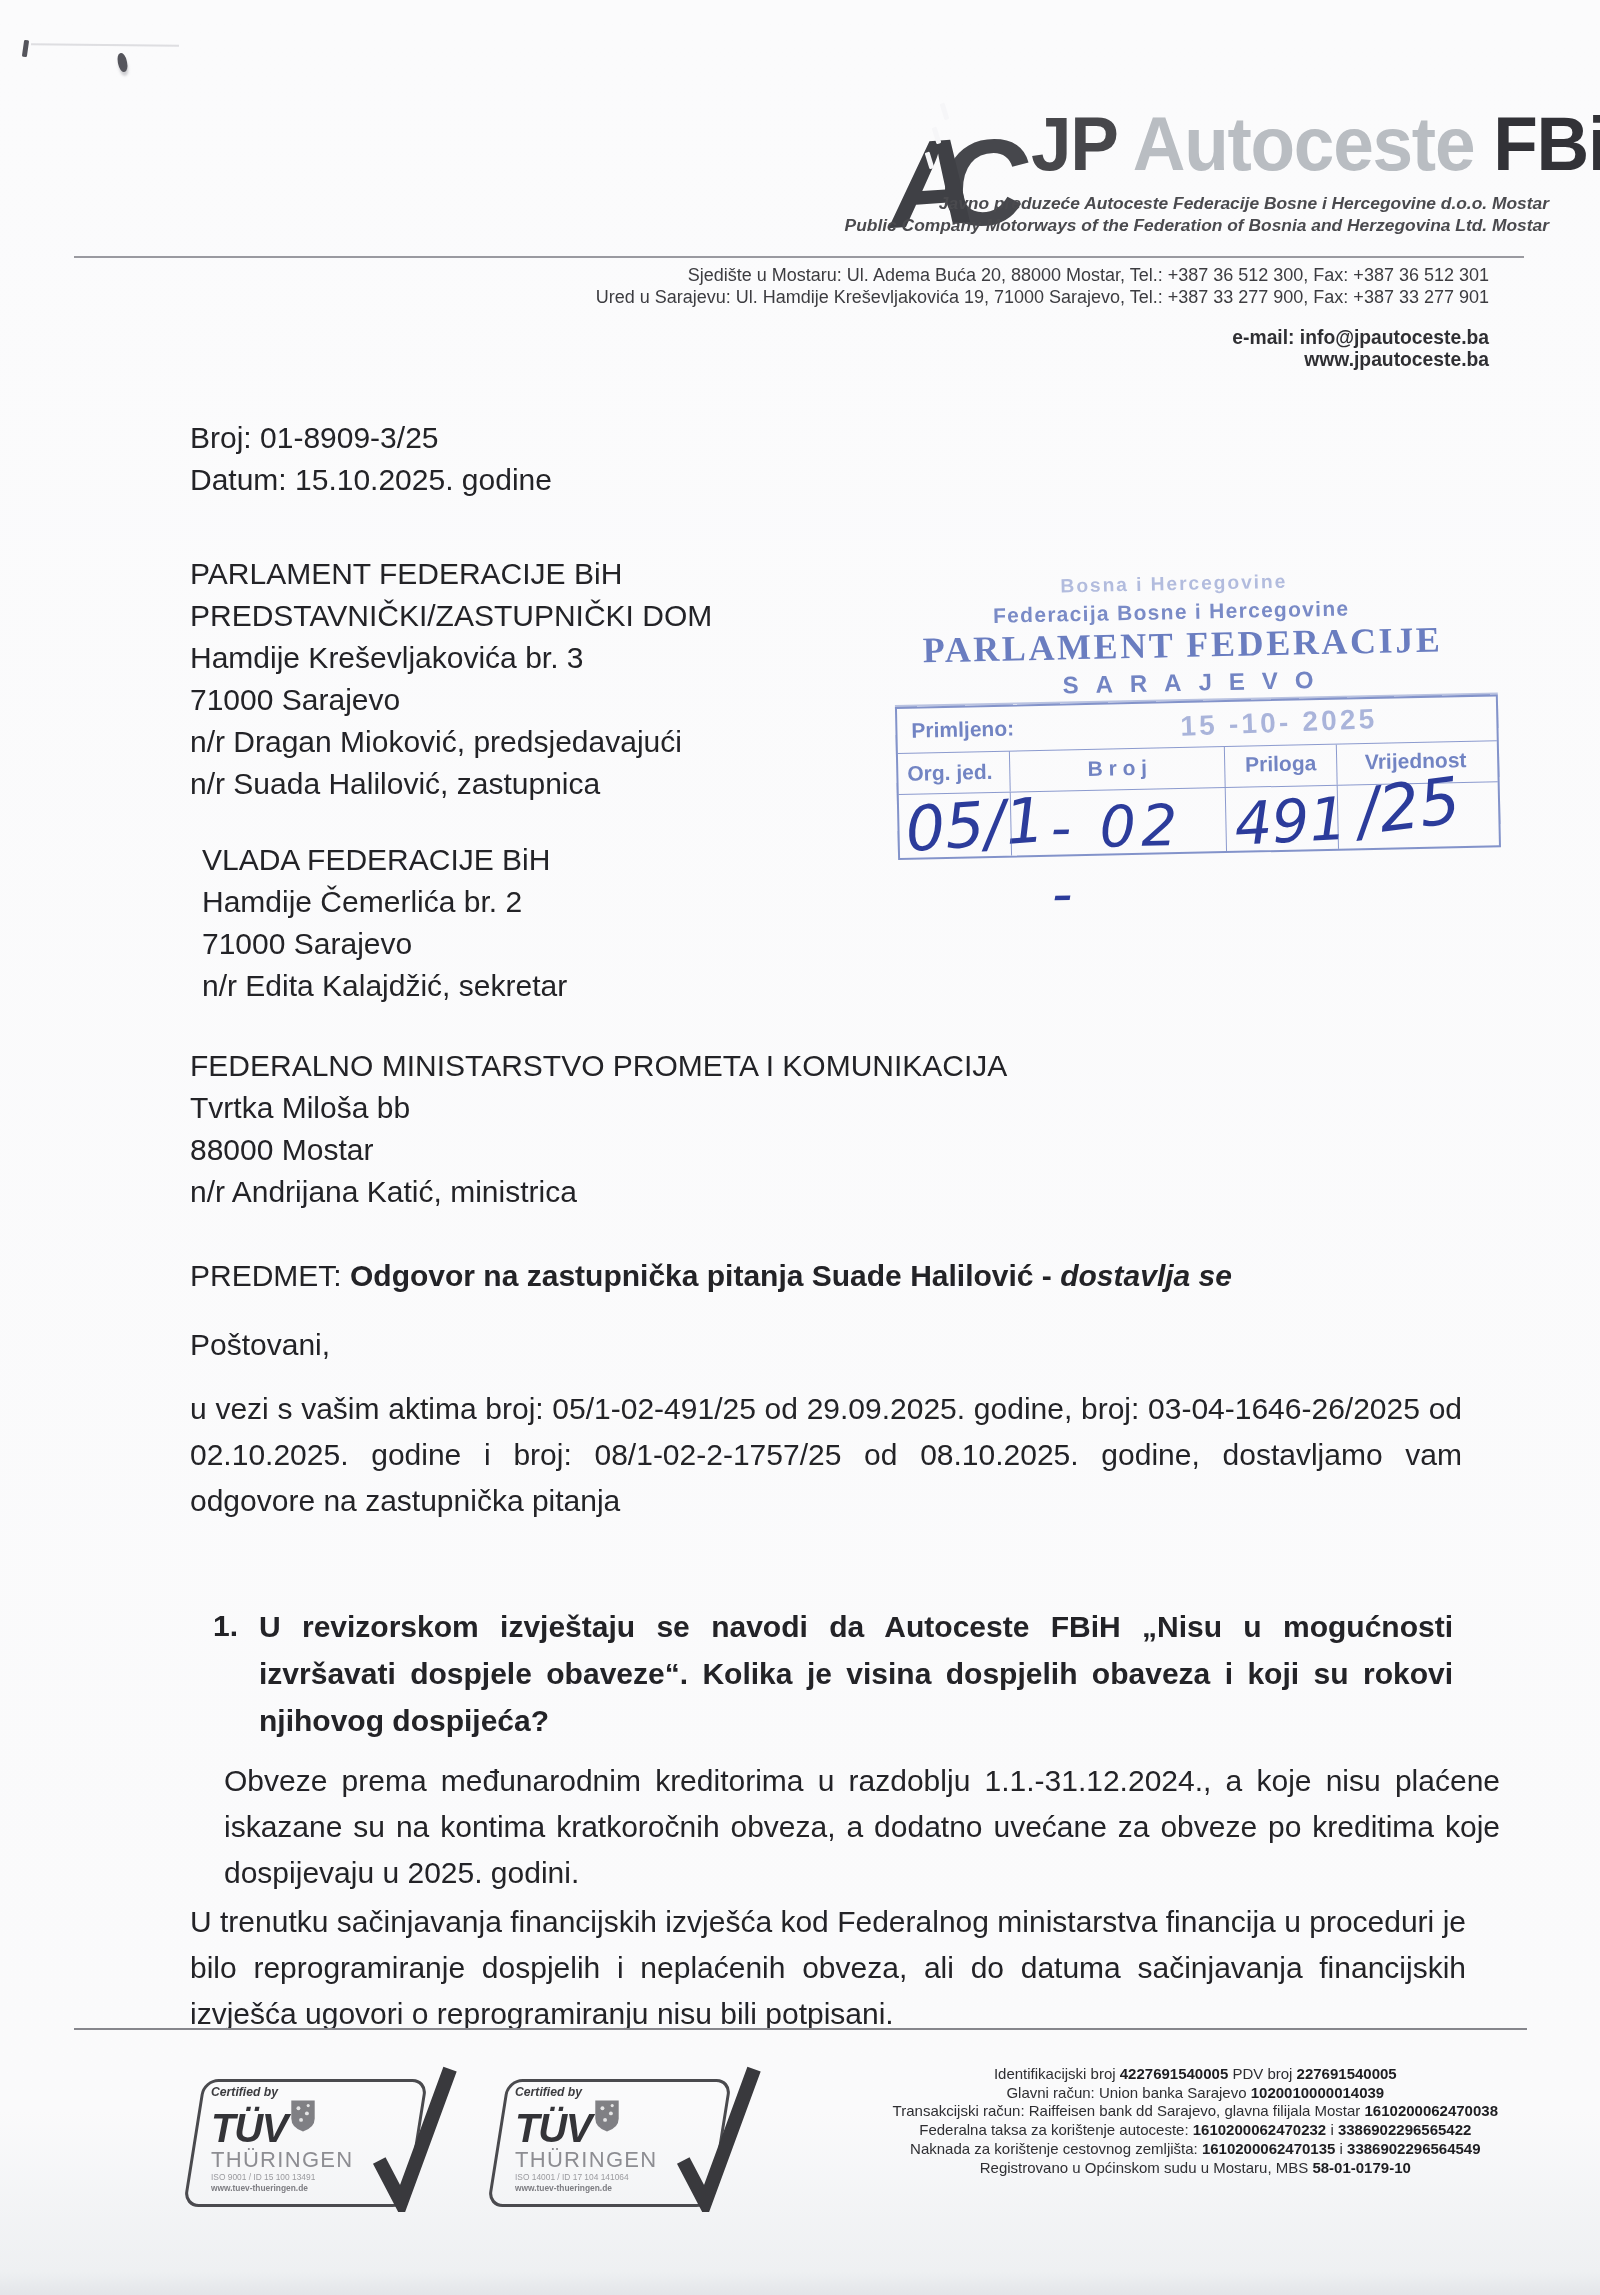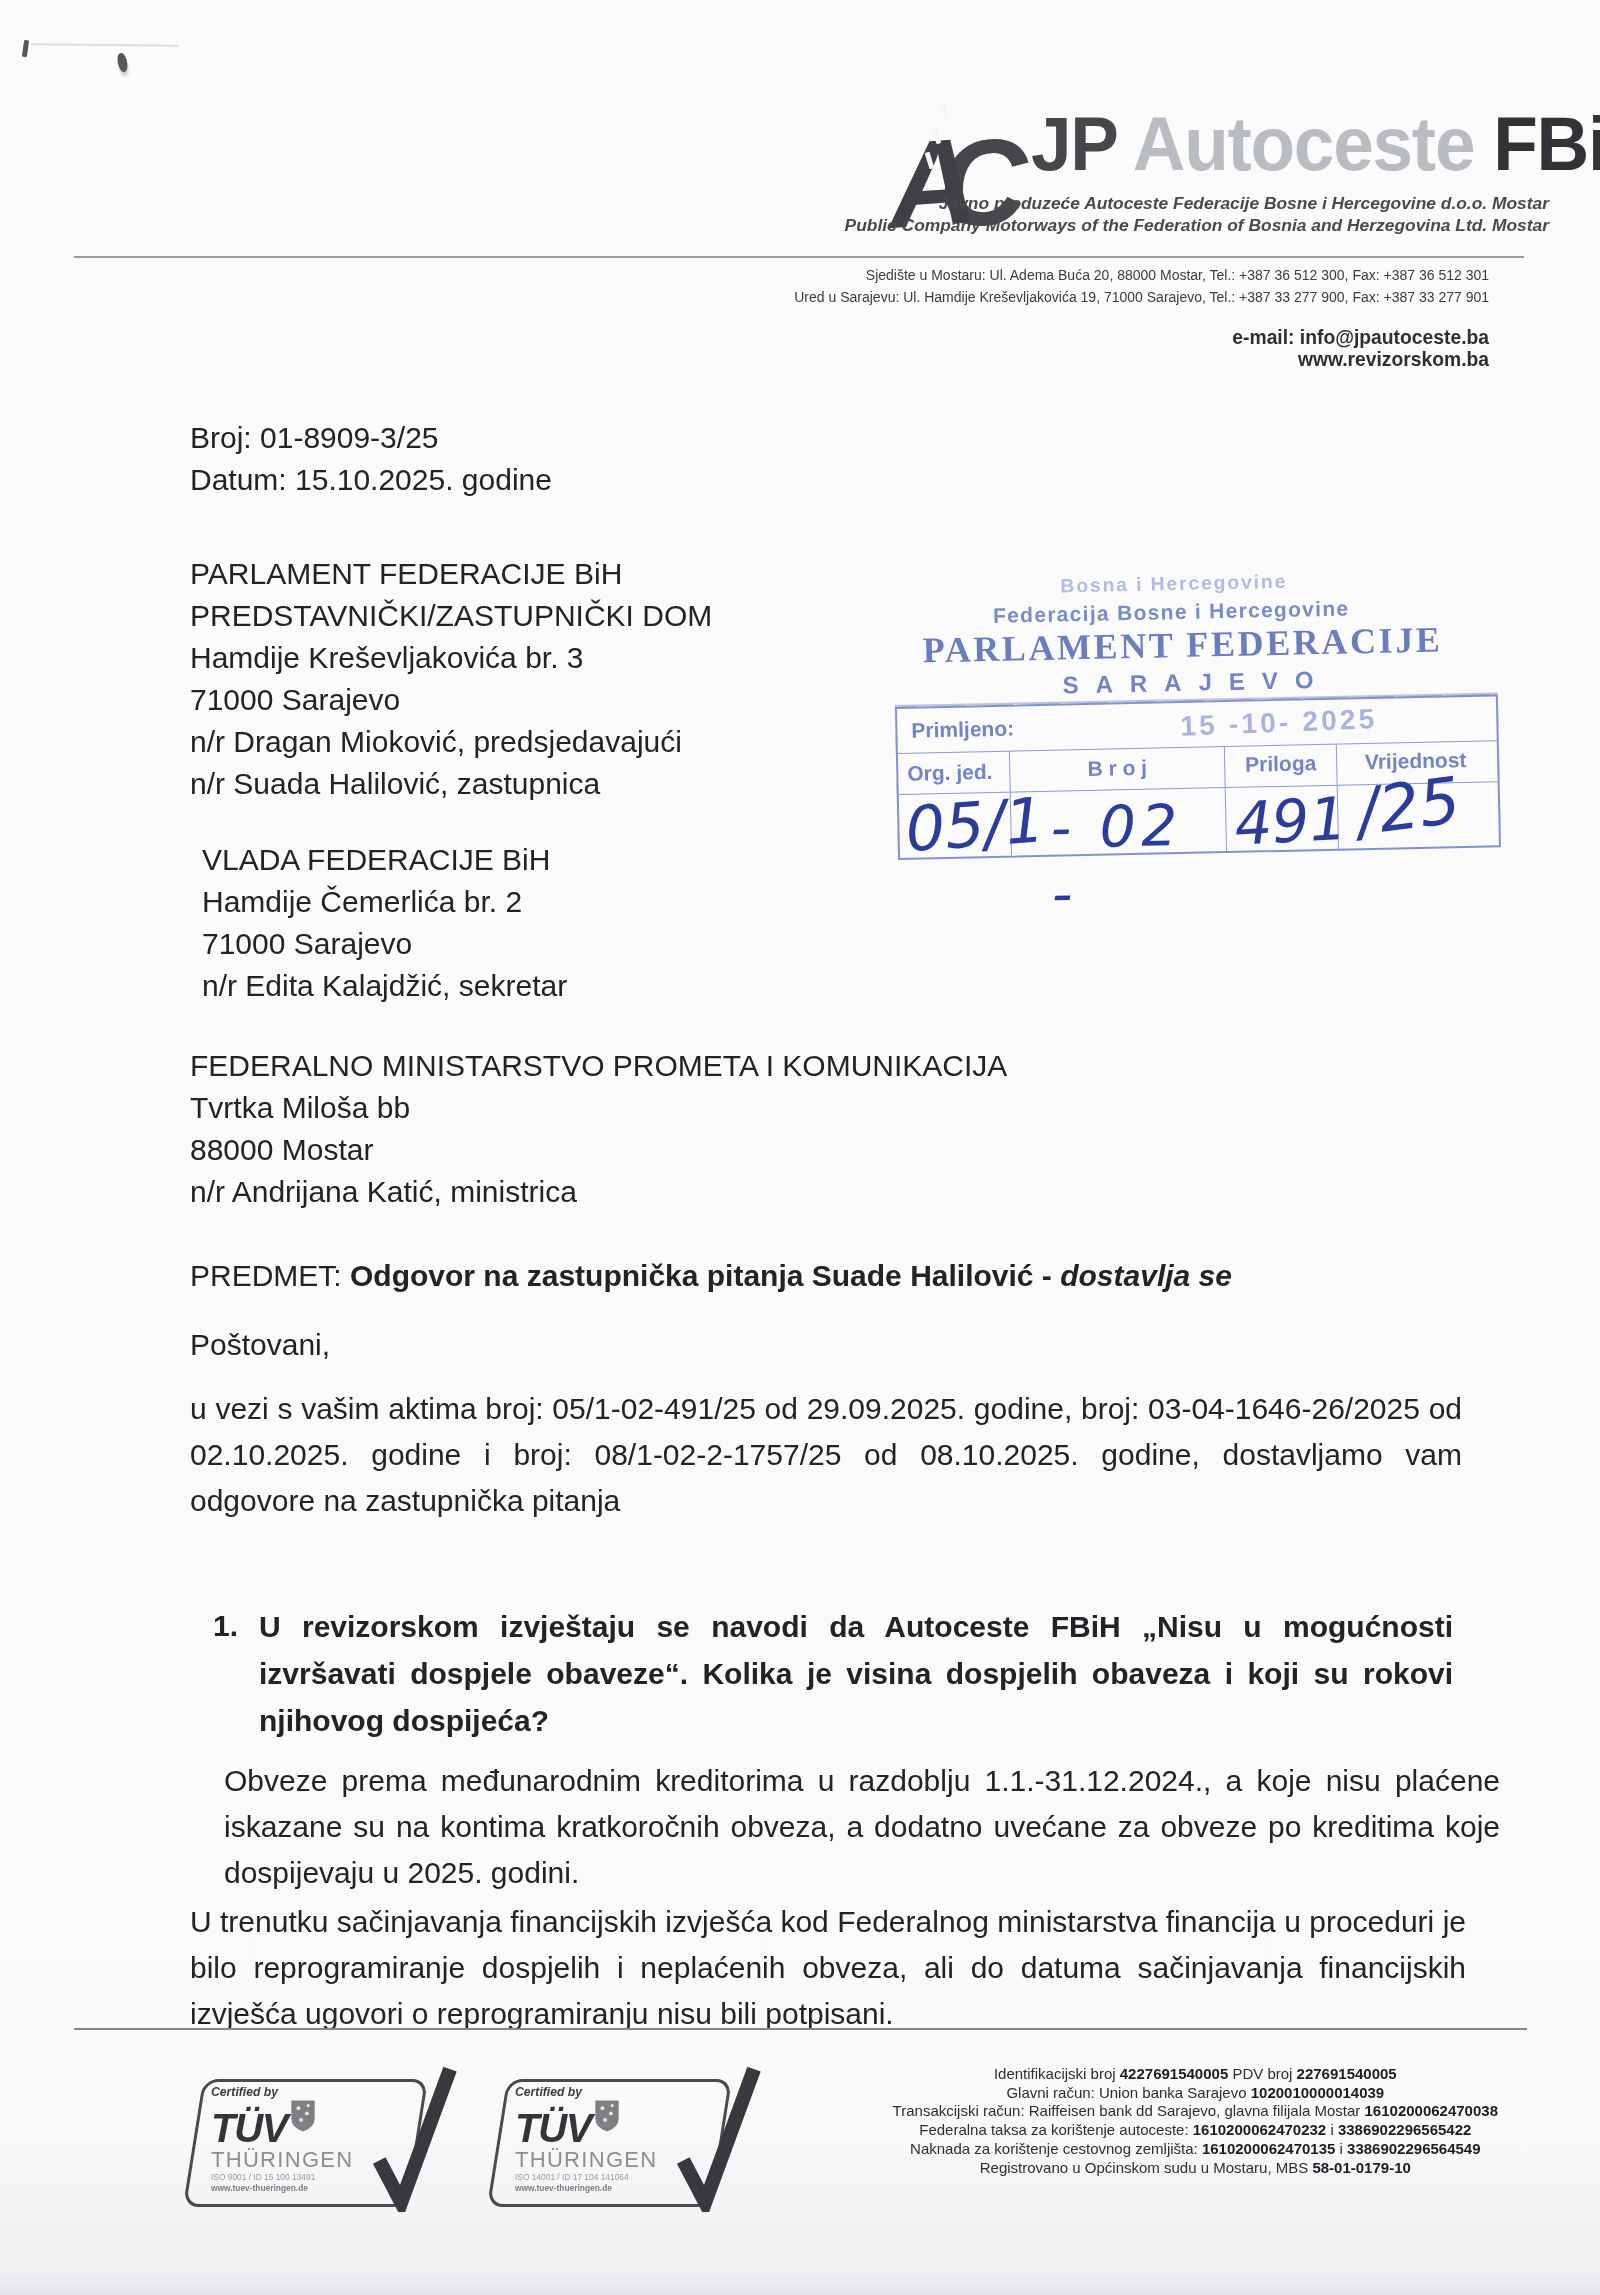--- a/index.html
+++ b/index.html
@@ -13,21 +13,21 @@
   .mono{font-weight:800;font-style:italic;color:#3f4045;line-height:1;}
   .mono .a{font-size:122px;display:inline-block;transform:rotate(-4deg);}
   .mono .c{font-size:122px;display:inline-block;margin-left:-37px;margin-top:45px;color:#46474c;}
   .road-dash{position:absolute;background:#f6f6f8;width:4.5px;border-radius:1.3px;transform:rotate(-17deg);}
   .logo-title{font-weight:800;white-space:nowrap;transform:scaleX(.96);transform-origin:left;letter-spacing:-1.3px;}
   .logo-title .jp{color:#47474b;}
   .logo-title .auto{color:#b9bdc2;}
   .logo-title .fbih{color:#323237;}
   .tagline{font-size:17.4px;font-weight:700;font-style:italic;color:#4a4a4e;text-align:right;line-height:21px;white-space:nowrap;}
   .hr{background:#9a9aa0;height:1.9px;}
-  .contact{font-size:14px;color:#3c3c40;text-align:right;line-height:21px;white-space:nowrap;}
+  .contact{font-size:18px;color:#3c3c40;text-align:right;line-height:21px;white-space:nowrap;}
   .contact-strong{font-size:19.3px;font-weight:700;color:#2f2f33;text-align:right;line-height:22px;white-space:nowrap;}
   
   .t{font-size:30px;line-height:42px;white-space:nowrap;}
   .para{font-size:30px;line-height:46px;text-align:justify;white-space:normal;}
   .bold{font-weight:700;}
   .ital{font-style:italic;}
   
   .stamp{color:#5b70ba;transform:rotate(-1.2deg);transform-origin:top left;}
   .stamp-l1{font-size:19.3px;letter-spacing:1.9px;opacity:.45;font-weight:700;}
   .stamp-l2{font-size:21px;letter-spacing:1.3px;opacity:.8;font-weight:700;}
@@ -73,21 +73,21 @@
     <span class="jp">JP </span><span class="auto">Autoceste </span><span class="fbih">FBiH</span>
   </div>
   <div class="abs tagline" style="right:51px;top:193px;">Javno preduzeće Autoceste Federacije Bosne i Hercegovine d.o.o. Mostar</div>
   <div class="abs tagline" style="right:51px;top:215px;">Public Company Motorways of the Federation of Bosnia and Herzegovina Ltd. Mostar</div>
 
   <div class="abs hr" style="left:74px;top:256px;width:1450px;"></div>
 
   <div class="abs contact" style="right:111px;top:265px;">Sjedište u Mostaru: Ul. Adema Buća 20, 88000 Mostar, Tel.: +387 36 512 300, Fax: +387 36 512 301</div>
   <div class="abs contact" style="right:111px;top:287px;">Ured u Sarajevu: Ul. Hamdije Kreševljakovića 19, 71000 Sarajevo, Tel.: +387 33 277 900, Fax: +387 33 277 901</div>
   <div class="abs contact-strong" style="right:111px;top:327px;">e-mail: info@jpautoceste.ba</div>
-  <div class="abs contact-strong" style="right:111px;top:349px;">www.revizorskom.ba</div>
+  <div class="abs contact-strong" style="right:111px;top:349px;">www.jpautoceste.ba</div>
 
   <div class="abs t" style="left:190px;top:417px;">Broj: 01-8909-3/25</div>
   <div class="abs t" style="left:190px;top:459px;">Datum: 15.10.2025. godine</div>
 
   <div class="abs" style="left:190px;top:553px;">
     <div class="t">PARLAMENT FEDERACIJE BiH</div>
     <div class="t">PREDSTAVNIČKI/ZASTUPNIČKI DOM</div>
     <div class="t">Hamdije Kreševljakovića br. 3</div>
     <div class="t">71000 Sarajevo</div>
     <div class="t">n/r Dragan Mioković, predsjedavajući</div>

